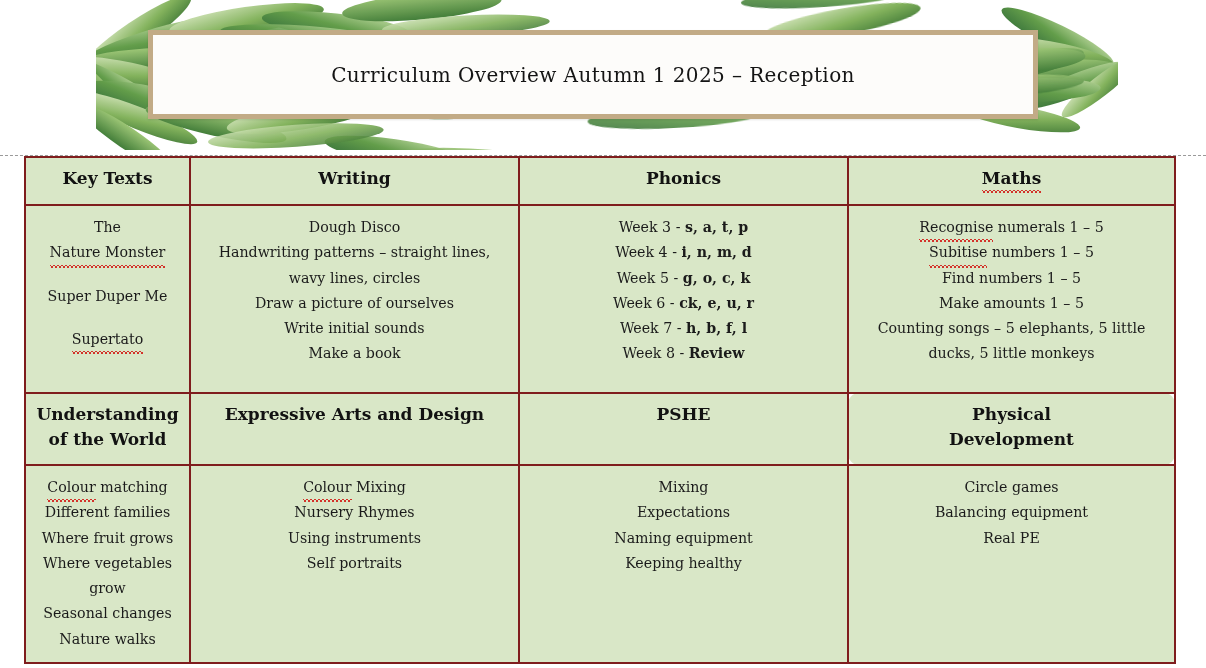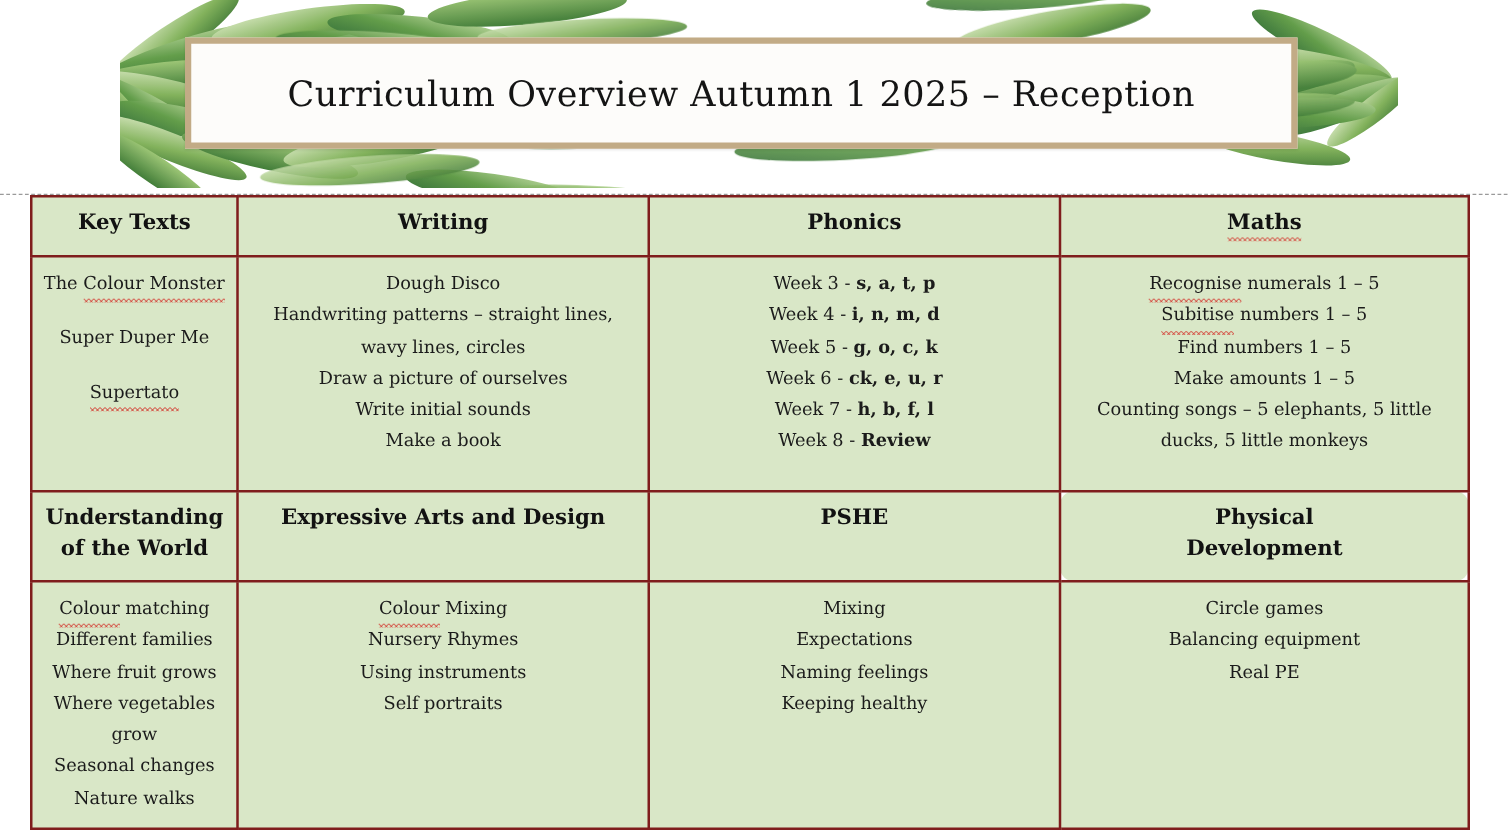--- a/index.html
+++ b/index.html
@@ -39,21 +39,21 @@
     box-sizing: border-box;
     box-shadow: 0 1px 2px rgba(0,0,0,.10);
     z-index: 5;
   }
   .banner-title {
     position: absolute;
     left: 0; right: 0; top: 50%;
     transform: translateY(-50%);
     text-align: center;
     font-family: "DejaVu Serif", serif;
-    font-size: 28px;
+    font-size: 20px;
     font-weight: 400;
     letter-spacing: .4px;
     color: #141414;
     white-space: nowrap;
   }
 
   
   #guide-line {
     position: absolute;
     left: 0; top: 155px;
@@ -238,21 +238,21 @@
         <div class="hdr"><span>Phonics</span></div>
       </td>
       <td>
         <div class="hdr"><span class="sq">Maths</span></div>
       </td>
     </tr>
 
     <tr>
       <td style="height:186px">
         <div class="body-cell">
-          <span class="ln spaced"><span>The </span><span class="sq">Colour Monster</span></span>
+          <span class="ln spaced"><span>The </span><span class="sq">Nature Monster</span></span>
           <span class="ln spaced">Super Duper Me</span>
           <span class="ln"><span class="sq">Supertato</span></span>
         </div>
       </td>
       <td>
         <div class="body-cell">
           <span class="ln">Dough Disco</span>
           <span class="ln">Handwriting patterns – straight lines, wavy lines, circles</span>
           <span class="ln">Draw a picture of ourselves</span>
           <span class="ln">Write initial sounds</span>
@@ -314,21 +314,21 @@
           <span class="ln"><span class="sq">Colour</span><span> Mixing</span></span>
           <span class="ln">Nursery Rhymes</span>
           <span class="ln">Using instruments</span>
           <span class="ln">Self portraits</span>
         </div>
       </td>
       <td style="width: 327px;">
         <div class="body-cell">
           <span class="ln">Mixing</span>
           <span class="ln">Expectations</span>
-          <span class="ln">Naming feelings</span>
+          <span class="ln">Naming equipment</span>
           <span class="ln">Keeping healthy</span>
         </div>
       </td>
       <td style="width: 164px;">
         <div class="body-cell">
           <span class="ln">Circle games</span>
           <span class="ln">Balancing equipment</span>
           <span class="ln">Real PE</span>
         </div>
       </td>

